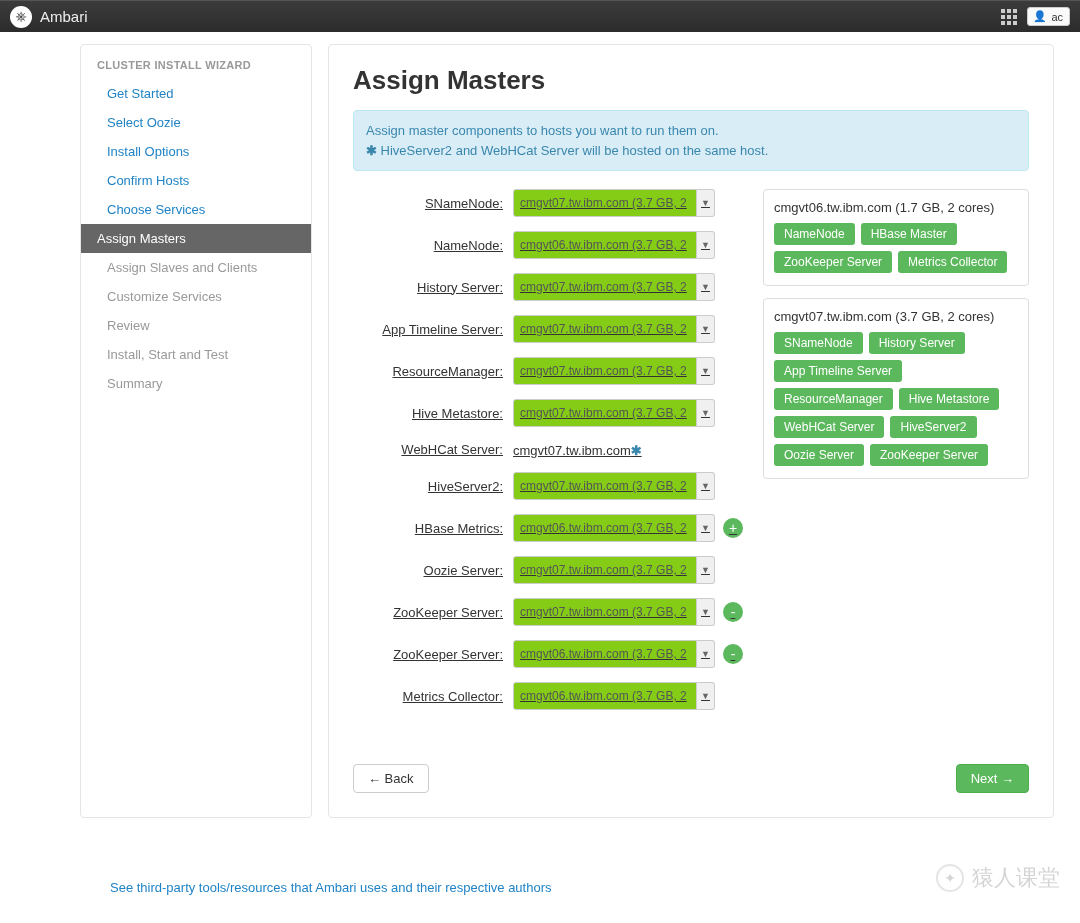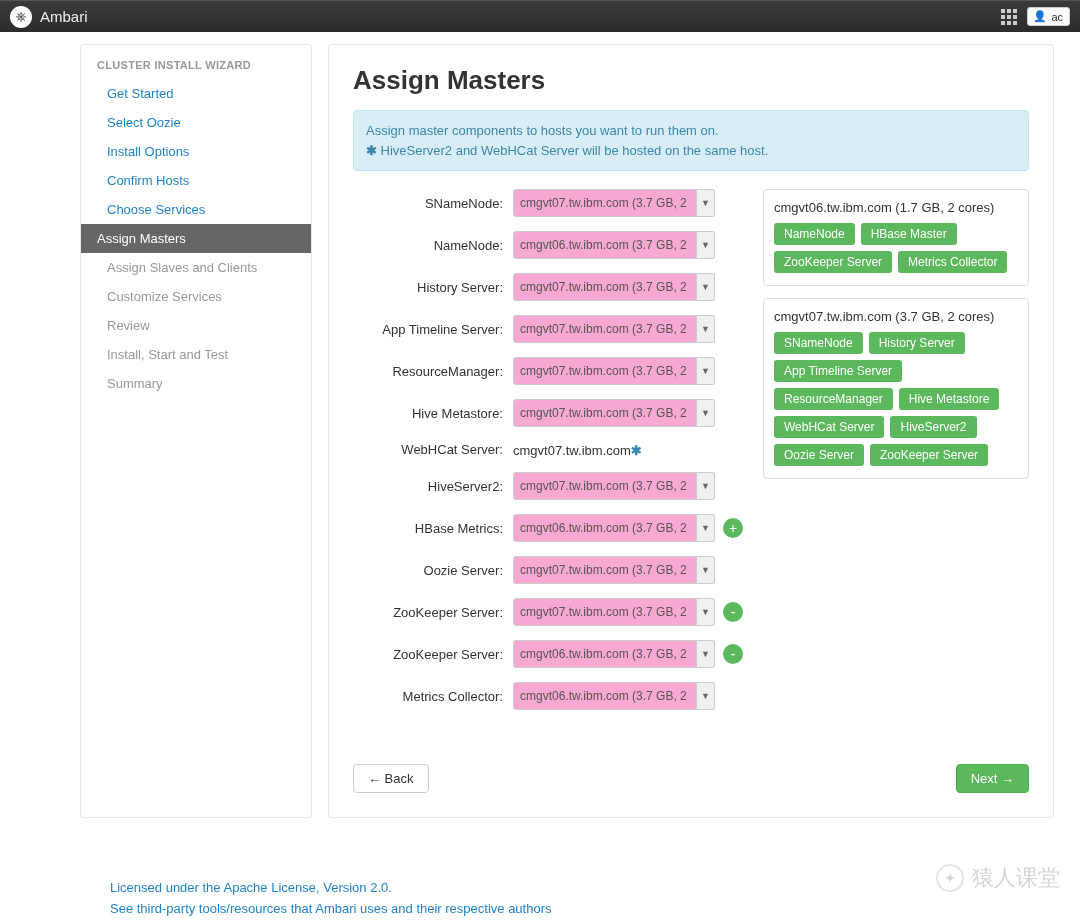--- a/index.html
+++ b/index.html
@@ -19,24 +19,24 @@
 .nav-item.active { background:#666; color:#fff; padding-left:16px;}
 .nav-item.done { color:#1f83c6; }
 .nav-item.pending { color:#999; }
 .main { flex:1; border:1px solid #e5e5e5; border-radius:4px; padding: 20px 24px 24px; margin-right:26px; min-width:720px;}
 h1 { font-size: 26px; font-weight:700; color:#333; margin-bottom: 14px; }
 .alert { background:#d9edf7; color:#3a87ad; border:1px solid #bce8f1; border-radius:4px; padding:10px 12px; font-size:13px; margin-bottom:18px; line-height:1.5;}
 .alert .starnote { color:#3a87ad; }
 .star { color:#3a87ad; font-weight:bold; }
 .assign-grid { display:flex; gap:20px; }
 .form-col { flex:1; }
-.row { display:flex; align-items:center; margin-bottom:14px; }
+.row { display:flex; align-items:center; margin-bottom:14px;text-decoration:underline; }
 .row-label { width:160px; text-align:right; padding-right:10px; font-size:13px; color:#333; }
 .select-wrap { position:relative; display:flex; align-items:center; }
-select { width:184px; height:28px; border:1px solid #ccc; border-radius:3px 0 0 3px; font-size:12px; padding:0 6px; color:#555; background:#f9a8d4; appearance:none;}
+select { width:184px; height:28px; border:1px solid #ccc; border-radius:3px 0 0 3px; font-size:12px; padding:0 6px; color:#555; background:#84cc16; appearance:none;}
 .select-caret { width:18px; height:28px; border:1px solid #ccc; border-left:none; background:#f0f0f0; display:flex; align-items:center; justify-content:center; border-radius:0 3px 3px 0; font-size:9px; color:#666;}
 .plain-host { font-size:13px; color:#333; padding-top:2px;}
 .addbtn, .rembtn { width:20px; height:20px; border-radius:10px; color:#fff; display:inline-flex; align-items:center; justify-content:center; font-size:14px; margin-left:8px; cursor:pointer; line-height:1;}
 .addbtn { background:#5cb85c; }
 .rembtn { background:#5cb85c; }
 .hosts-col { width:280px; }
 .host-panel { border:1px solid #ddd; border-radius:4px; padding:10px 10px 6px; margin-bottom:12px; }
 .host-title { font-size:13px; color:#333; margin-bottom:8px; }
 .badge { display:inline-block; background:#5cb85c; color:#fff; font-size:12px; padding:4px 10px; border-radius:3px; margin:0 6px 6px 0; }
 .footer-btns { display:flex; justify-content:space-between; margin-top:40px;gap:46px; }
@@ -201,20 +201,19 @@
     </div>
 
     <div class="footer-btns">
       <button class="btn btn-back">← Back</button>
       <button class="btn btn-next">Next →</button>
     </div>
   </div>
 </div>
 
 <div class="page-footer">
-  <a href="#">Licensed under the Apache License, Version 2.0.</a>
   <a href="#">See third-party tools/resources that Ambari uses and their respective authors</a>
 </div>
 
 <div class="watermark">
   <span class="wm-icon">✦</span>
   <span>猿人课堂</span>
 </div>
 
 </body></html>

